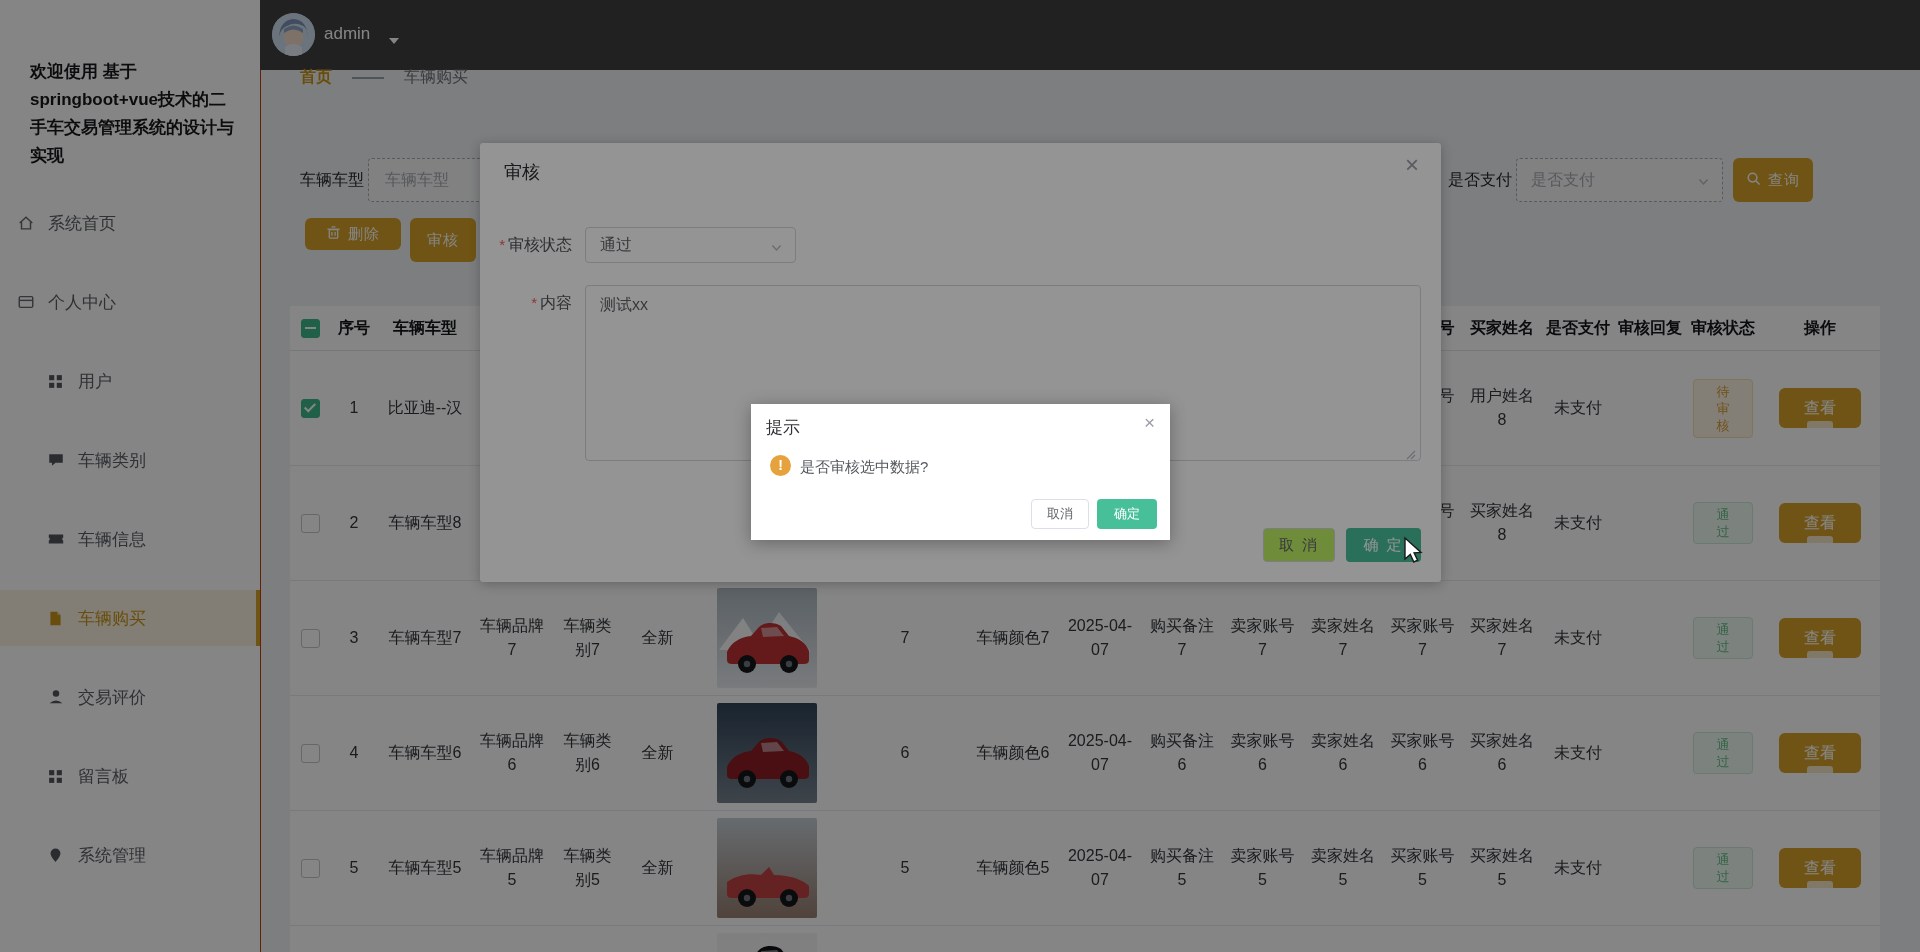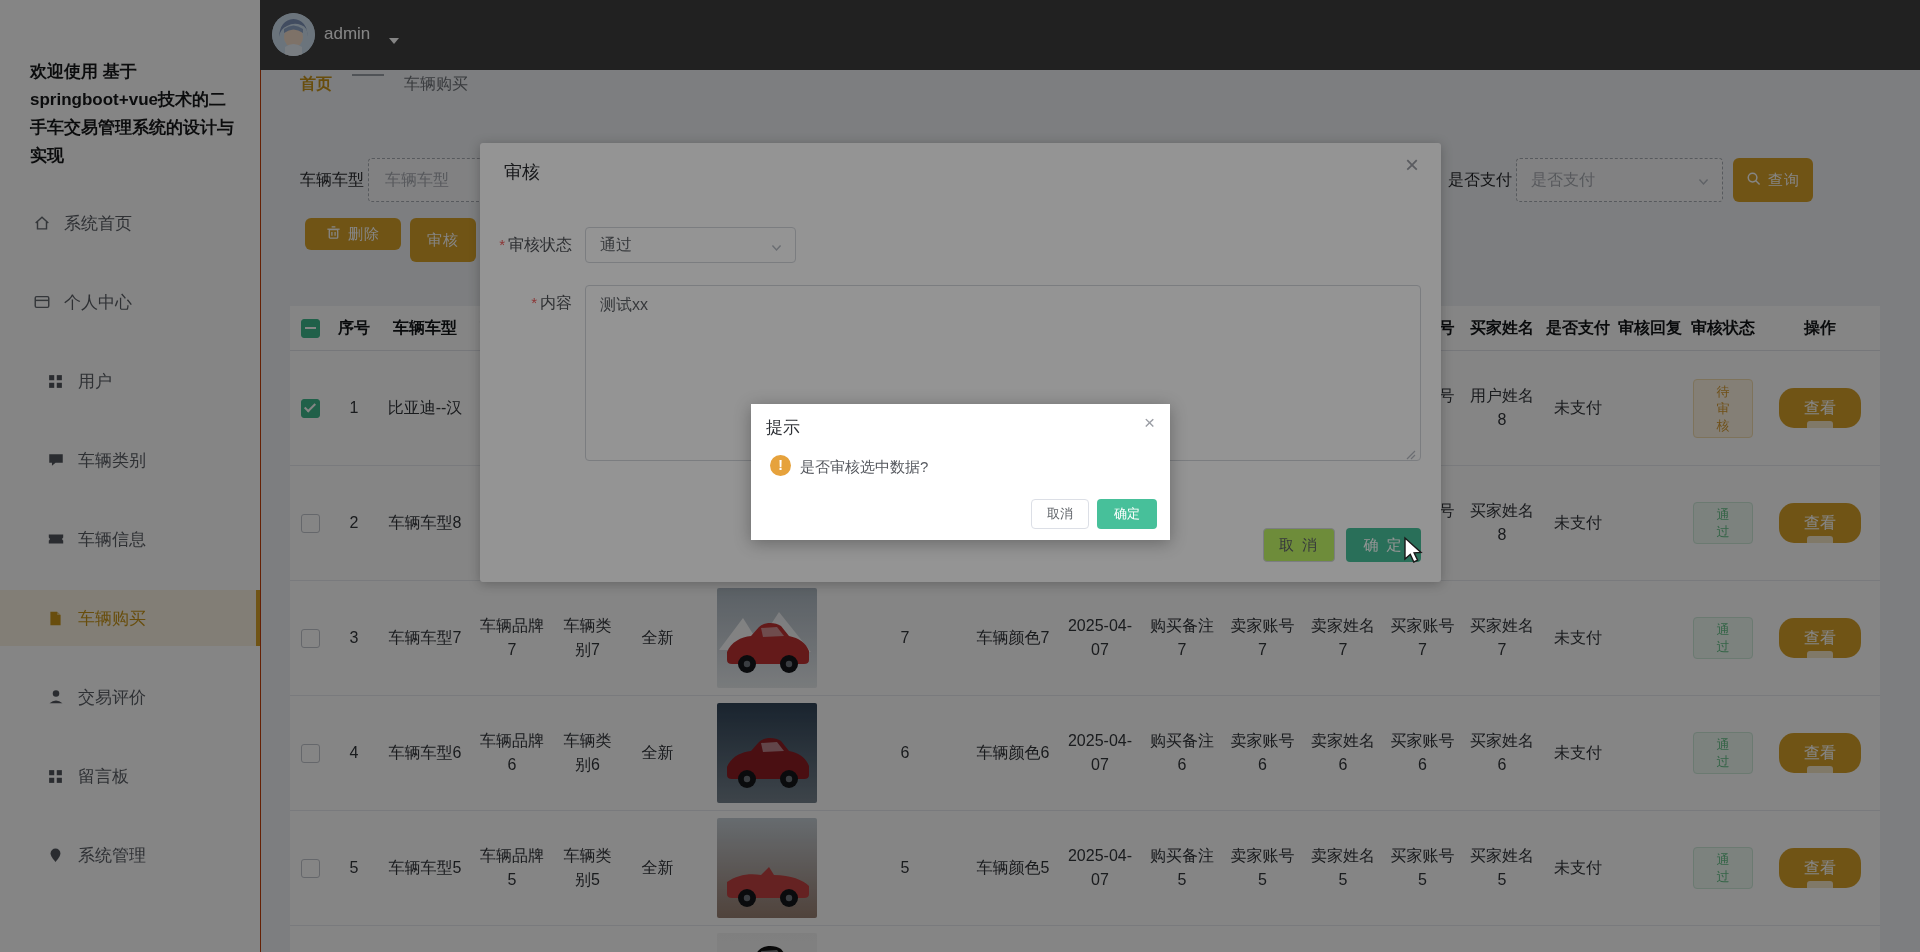--- a/index.html
+++ b/index.html
@@ -4,33 +4,33 @@
 <style>
   html,body{margin:0;padding:0}
   .page{position:relative;width:1920px;height:952px;overflow:hidden;background:#f0f2f5;
         font-family:"Liberation Sans","DejaVu Sans",sans-serif;}
 
   
   .sidebar{position:absolute;left:0;top:0;width:260px;height:100%;background:#ffffff;border-right:1px solid #c2410c;z-index:1}
   .welcome{position:absolute;left:30px;top:58px;width:208px;font-size:17px;font-weight:bold;color:#17181a;line-height:28px}
   .menu-item{position:absolute;left:0;width:100%;height:56px;display:flex;align-items:center;box-sizing:border-box;
              color:#5b5f66;font-size:17px;cursor:pointer}
-  .menu-item.lv1{padding-left:32px}
+  .menu-item.lv1{padding-left:16px}
   .menu-item.lv2{padding-left:46px}
   .menu-item .mi-icon{width:19px;height:19px;margin-right:13px;display:inline-flex;align-items:center;justify-content:center}
   .menu-item.active{background:rgba(217,163,42,.13);border-right:4px solid #D9A32A;color:#C9961A}
 
   
   .topbar{position:absolute;left:260px;top:0;right:0;height:70px;background:#404040;z-index:1}
   .avatar{position:absolute;left:12px;top:13px;width:43px;height:43px;border-radius:50%;overflow:hidden;background:#cfe0ef;cursor:pointer}
   .admin-name{position:absolute;left:64px;top:24px;color:#fff;font-size:17px;cursor:pointer}
   .admin-caret{position:absolute;left:128px;top:31px}
 
   
-  .breadcrumb{position:absolute;left:300px;top:74px;display:flex;gap:20px;z-index:1;font-size:16px}
+  .breadcrumb{position:absolute;left:300px;top:67px;display:flex;align-items:center;gap:20px;z-index:1;font-size:16px}
   .bc-home{color:#C9961A;font-weight:bold;cursor:pointer}
   .bc-sep{width:32px;height:2px;background:#9aa0a8}
   .bc-cur{color:#6e7278}
 
   
   .flabel{position:absolute;z-index:1;font-size:16px;color:#26282c;line-height:44px}
   .dashed-box{position:absolute;z-index:1;height:44px;box-sizing:border-box;border:1px dashed #a9adb5;border-radius:4px;
               background:rgba(255,255,255,.55);display:flex;align-items:center;padding:0 14px;font-size:16px;color:#a8abb2}
   .dashed-box input{border:none;outline:none;background:transparent;width:100%;font:inherit;color:#606266}
   .dashed-box input::placeholder{color:#a8abb2}
@@ -46,21 +46,21 @@
      padding:0 7px;line-height:24px}
   .cb{display:inline-block;width:17px;height:17px;border-radius:3px;border:1px solid #c3c7ce;background:#fff;
       position:relative;cursor:pointer;vertical-align:middle}
   .cb.checked,.cb.indet{background:#3EB98E;border-color:#3EB98E}
   .cb.checked::after{content:"";position:absolute;left:5px;top:1px;width:4px;height:9px;
       border-right:2px solid #fff;border-bottom:2px solid #fff;transform:rotate(45deg)}
   .cb.indet::after{content:"";position:absolute;left:3px;top:7px;width:11px;height:2px;background:#fff}
   .tag{display:inline-block;padding:3px 22px;font-size:13px;border-radius:4px;line-height:17px}
   .tag.pending{color:#D79B2F;background:#fdf4e3;border:1px solid #f3ddb0}
   .tag.pass{color:#67C28A;background:#effaf3;border:1px solid #cdeada}
-  .view-btn{position:relative;width:82px;height:40px;background:#D9A32A;border:none;border-radius:15px;color:#fff;
+  .view-btn{position:relative;width:82px;height:40px;background:#D9A32A;border:none;border-radius:6px;color:#fff;
             font-size:16px;cursor:pointer}
   .view-btn::after{content:"";position:absolute;left:50%;transform:translateX(-50%);bottom:0;width:26px;height:7px;
             background:rgba(255,255,255,.75);border-radius:3px 3px 0 0}
   .car-img{width:100px;height:100px;display:block;margin:0 auto;border-radius:2px}
 
   
   .ova{position:absolute;inset:0;background:rgba(0,0,0,.10);z-index:10}
   .ovb{position:absolute;inset:0;background:rgba(0,0,0,.42);z-index:30}
 
   

